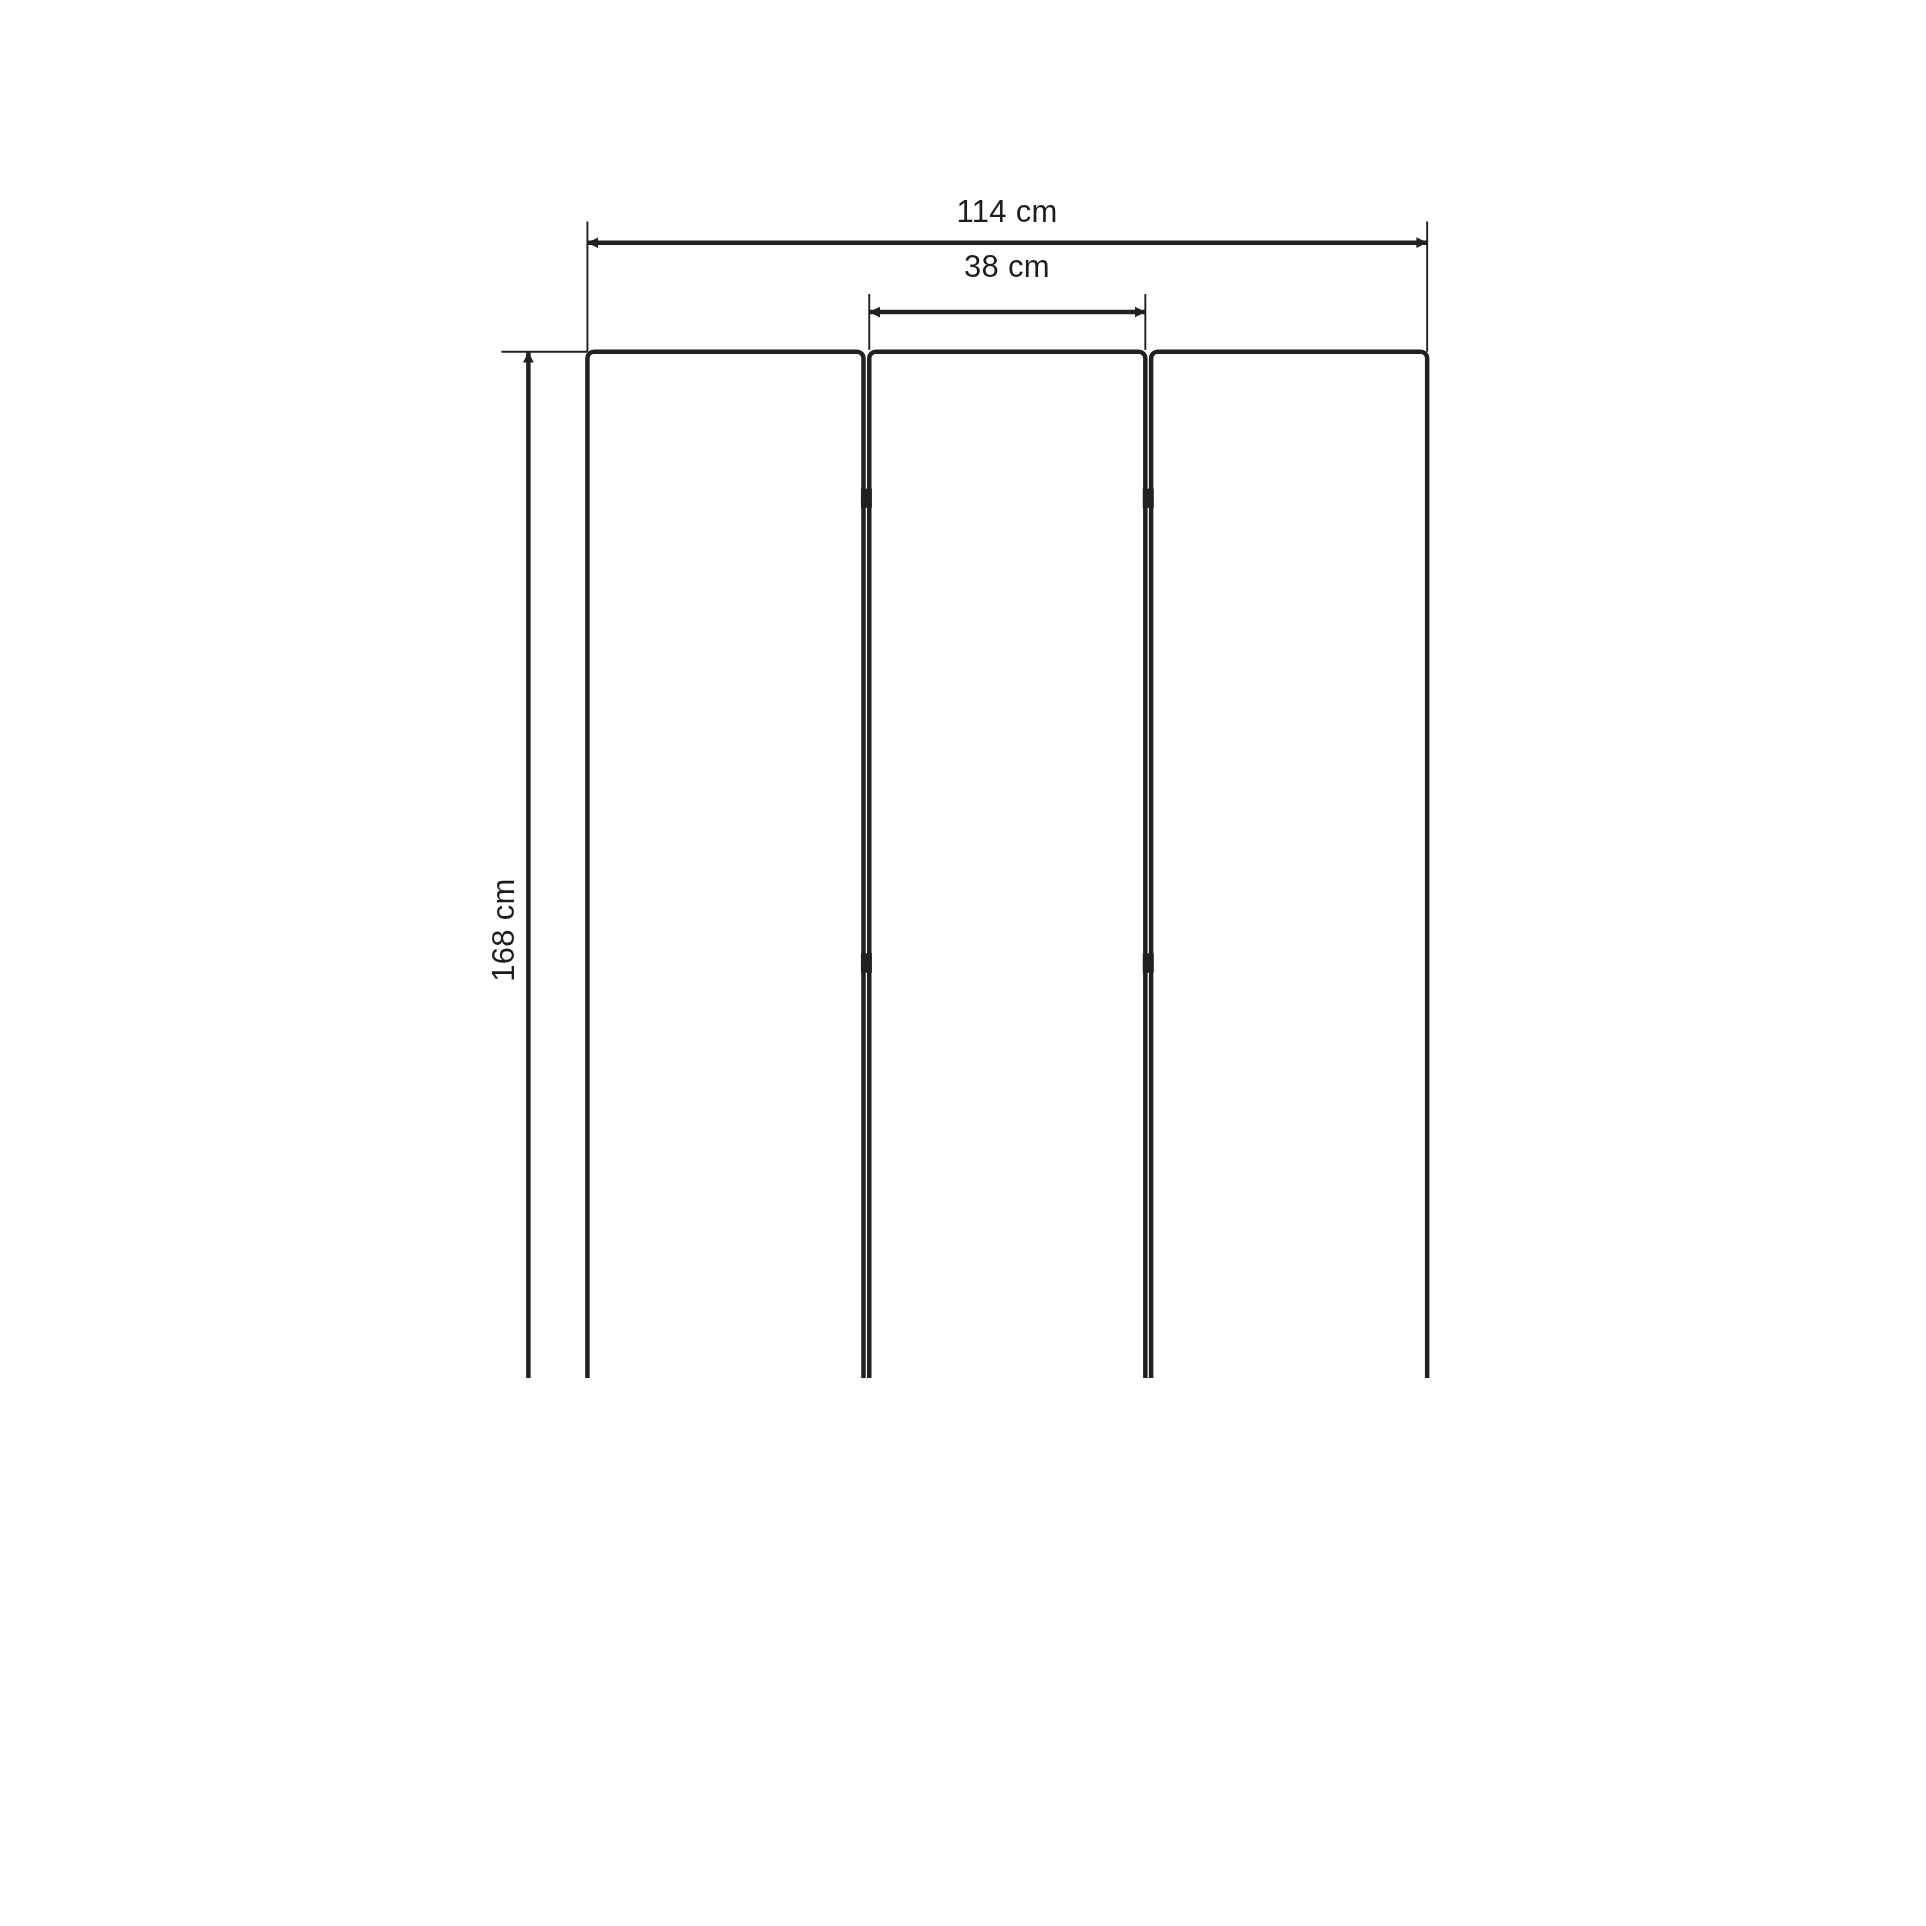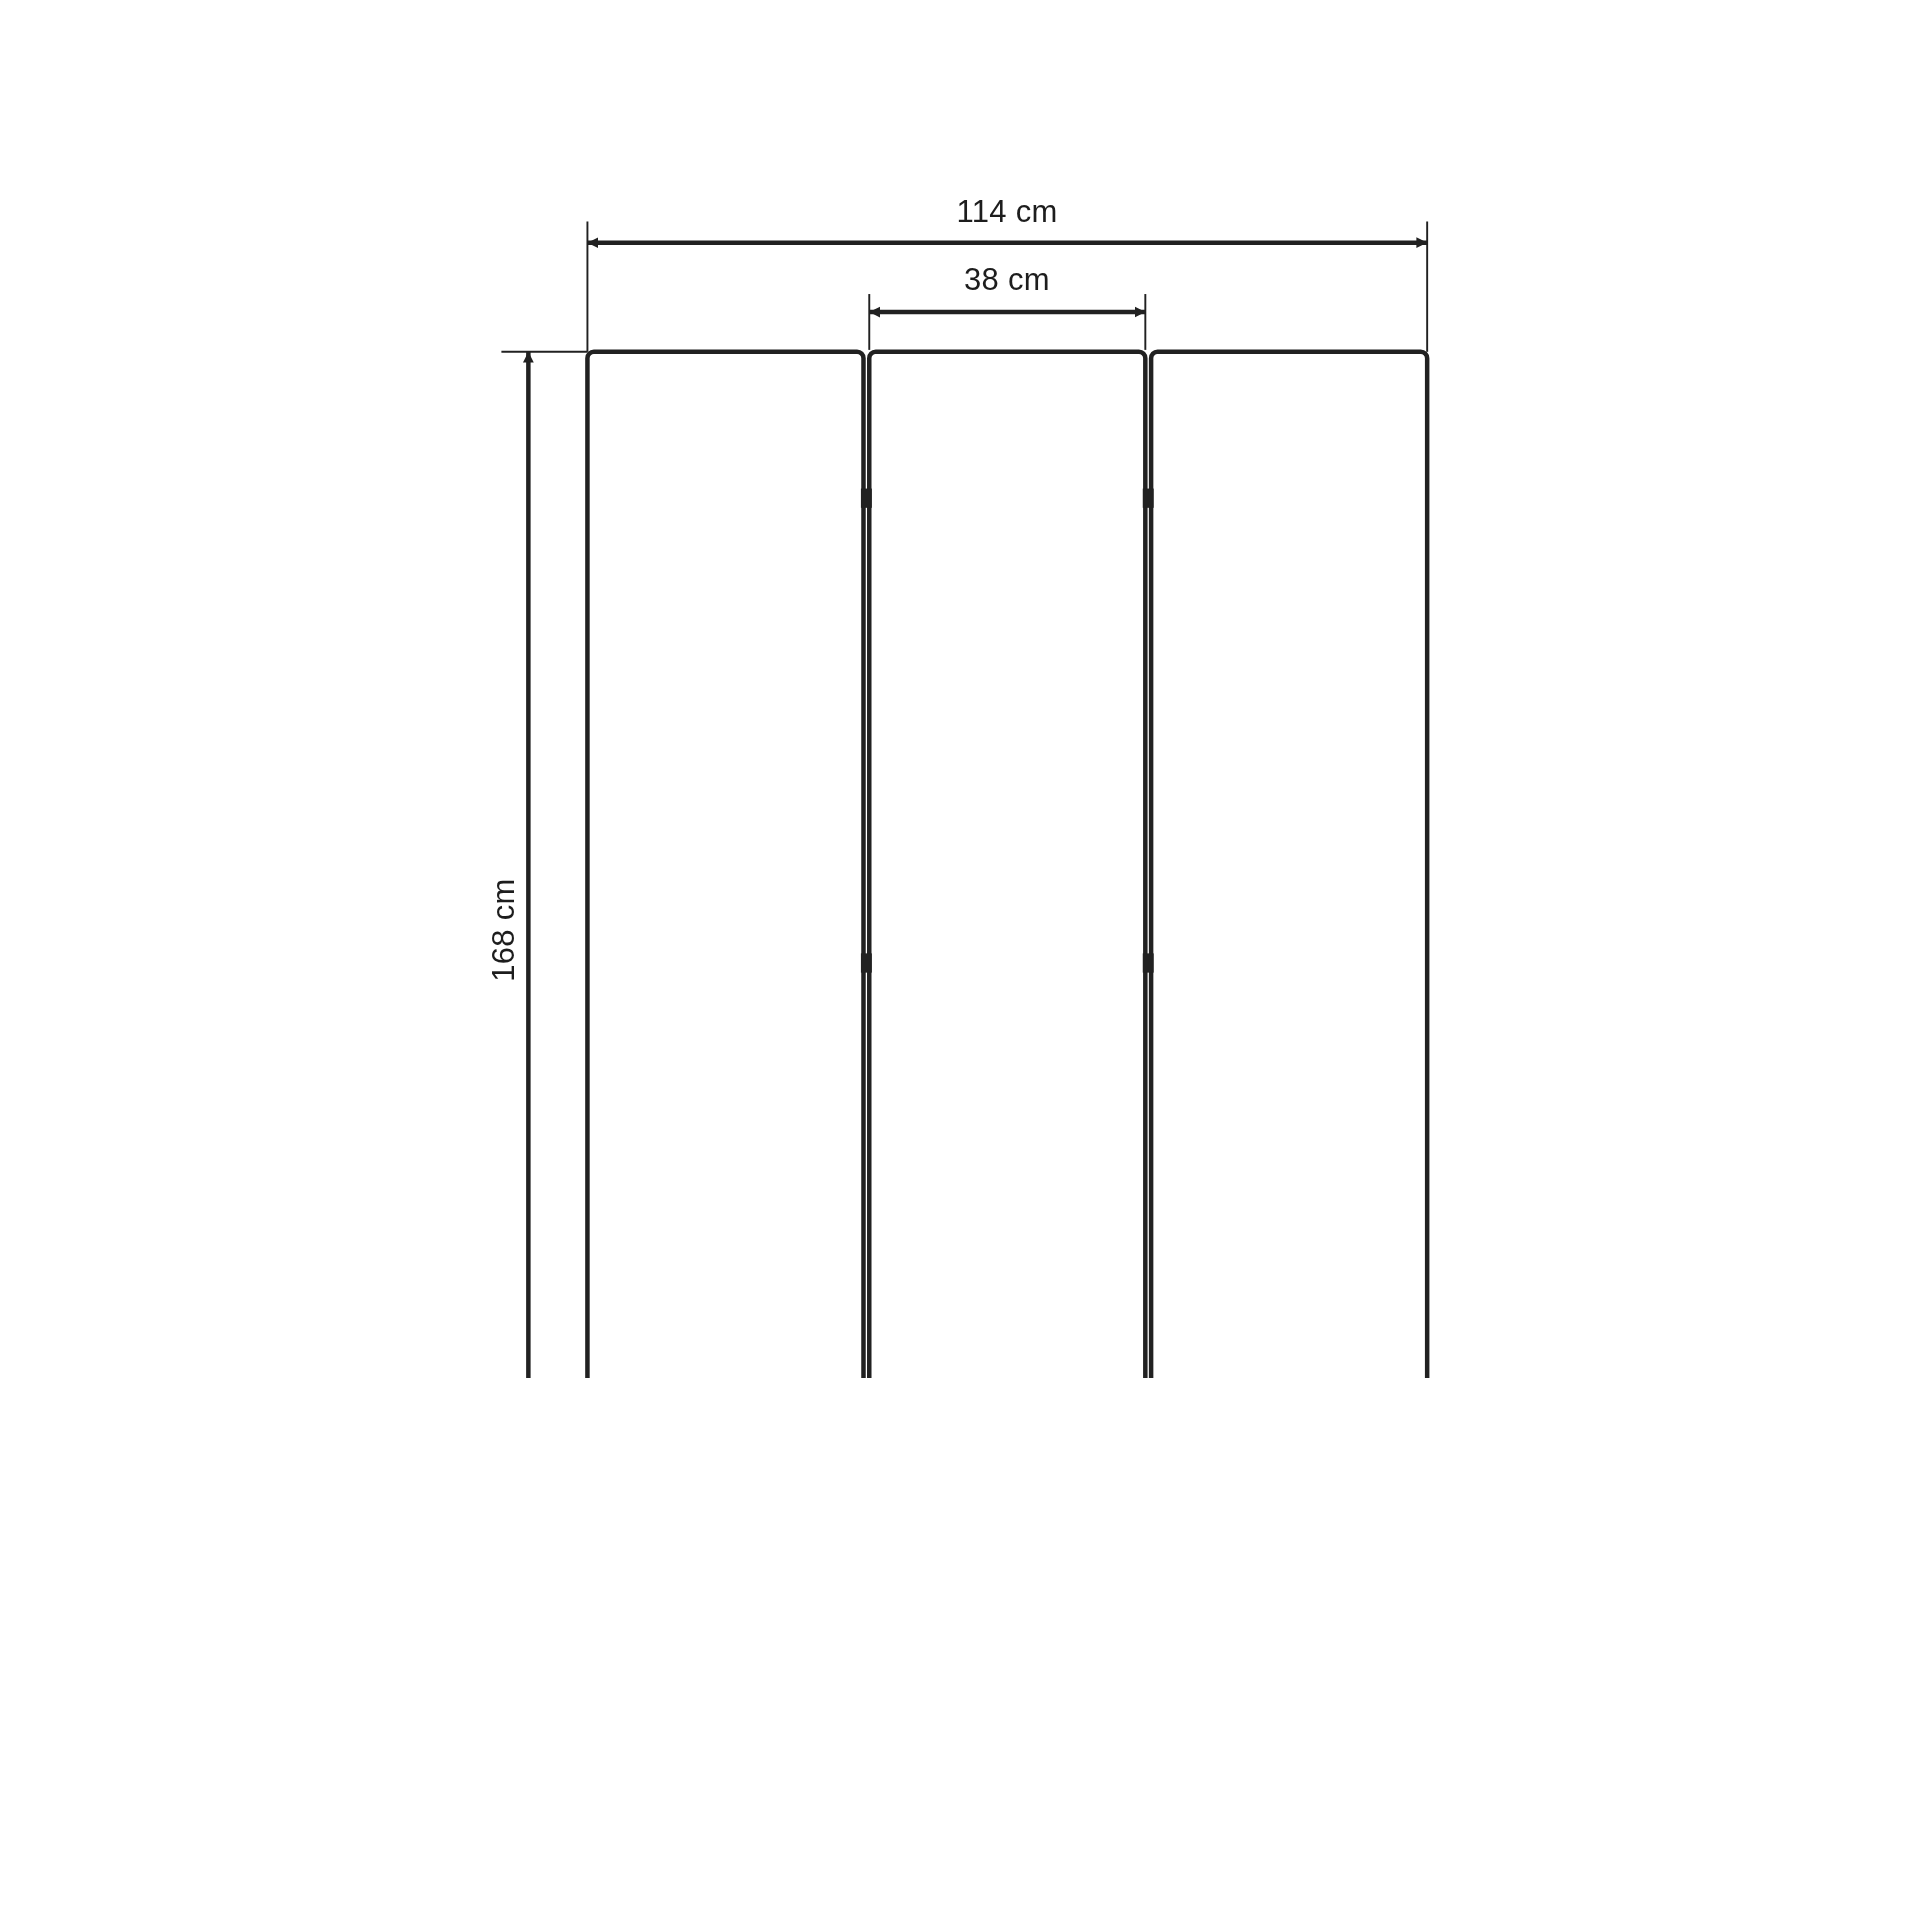--- a/index.html
+++ b/index.html
@@ -68,18 +68,18 @@
     <line class="ext" x1="781" y1="548" x2="915" y2="548"></line>
     <line class="ext" x1="781" y1="2452" x2="915" y2="2452"></line>
 
     <line class="dim" x1="915" y1="378" x2="2223" y2="378" marker-start="url(#arr)" marker-end="url(#arr)"></line>
     <line class="dim" x1="1354" y1="486" x2="1784" y2="486" marker-start="url(#arr)" marker-end="url(#arr)"></line>
     <line class="dim" x1="823" y1="548" x2="823" y2="2452" marker-start="url(#arr)" marker-end="url(#arr)"></line>
   </svg>
 
   <div class="dim-label" style="left:1007px;top:211px;">114 cm</div>
 
-  <div class="dim-label" style="left:1007px;top:279px;">38 cm</div>
+  <div class="dim-label" style="left:1007px;top:266px;">38 cm</div>
 
   <div class="dim-label rotated" style="left:503px;top:930px;">168 cm</div>
 
 </div>
 
 
 </body></html>

